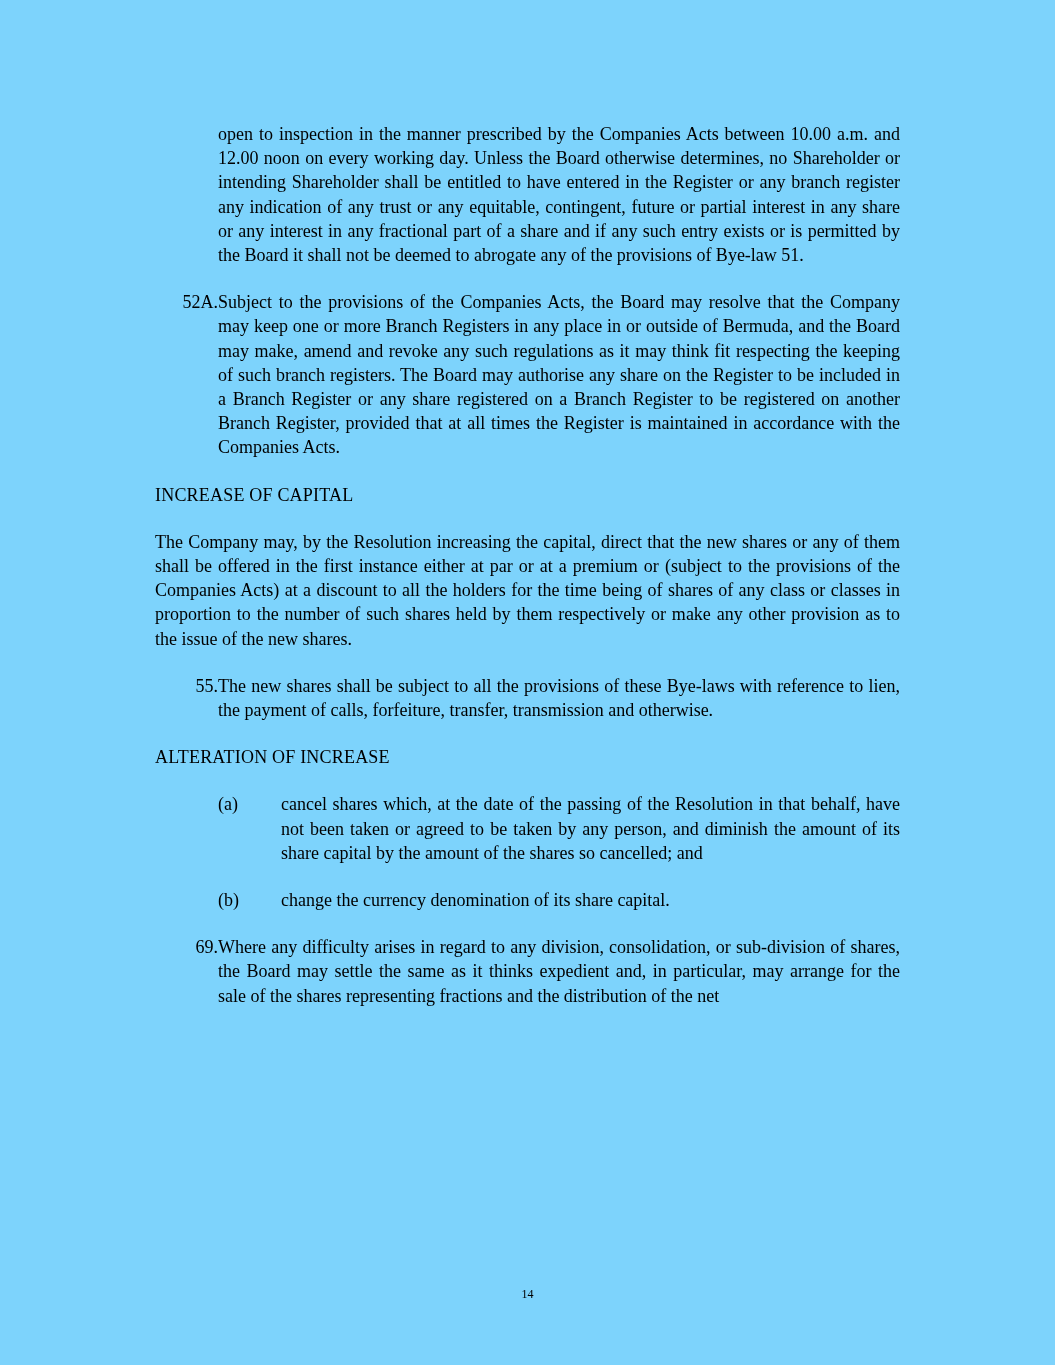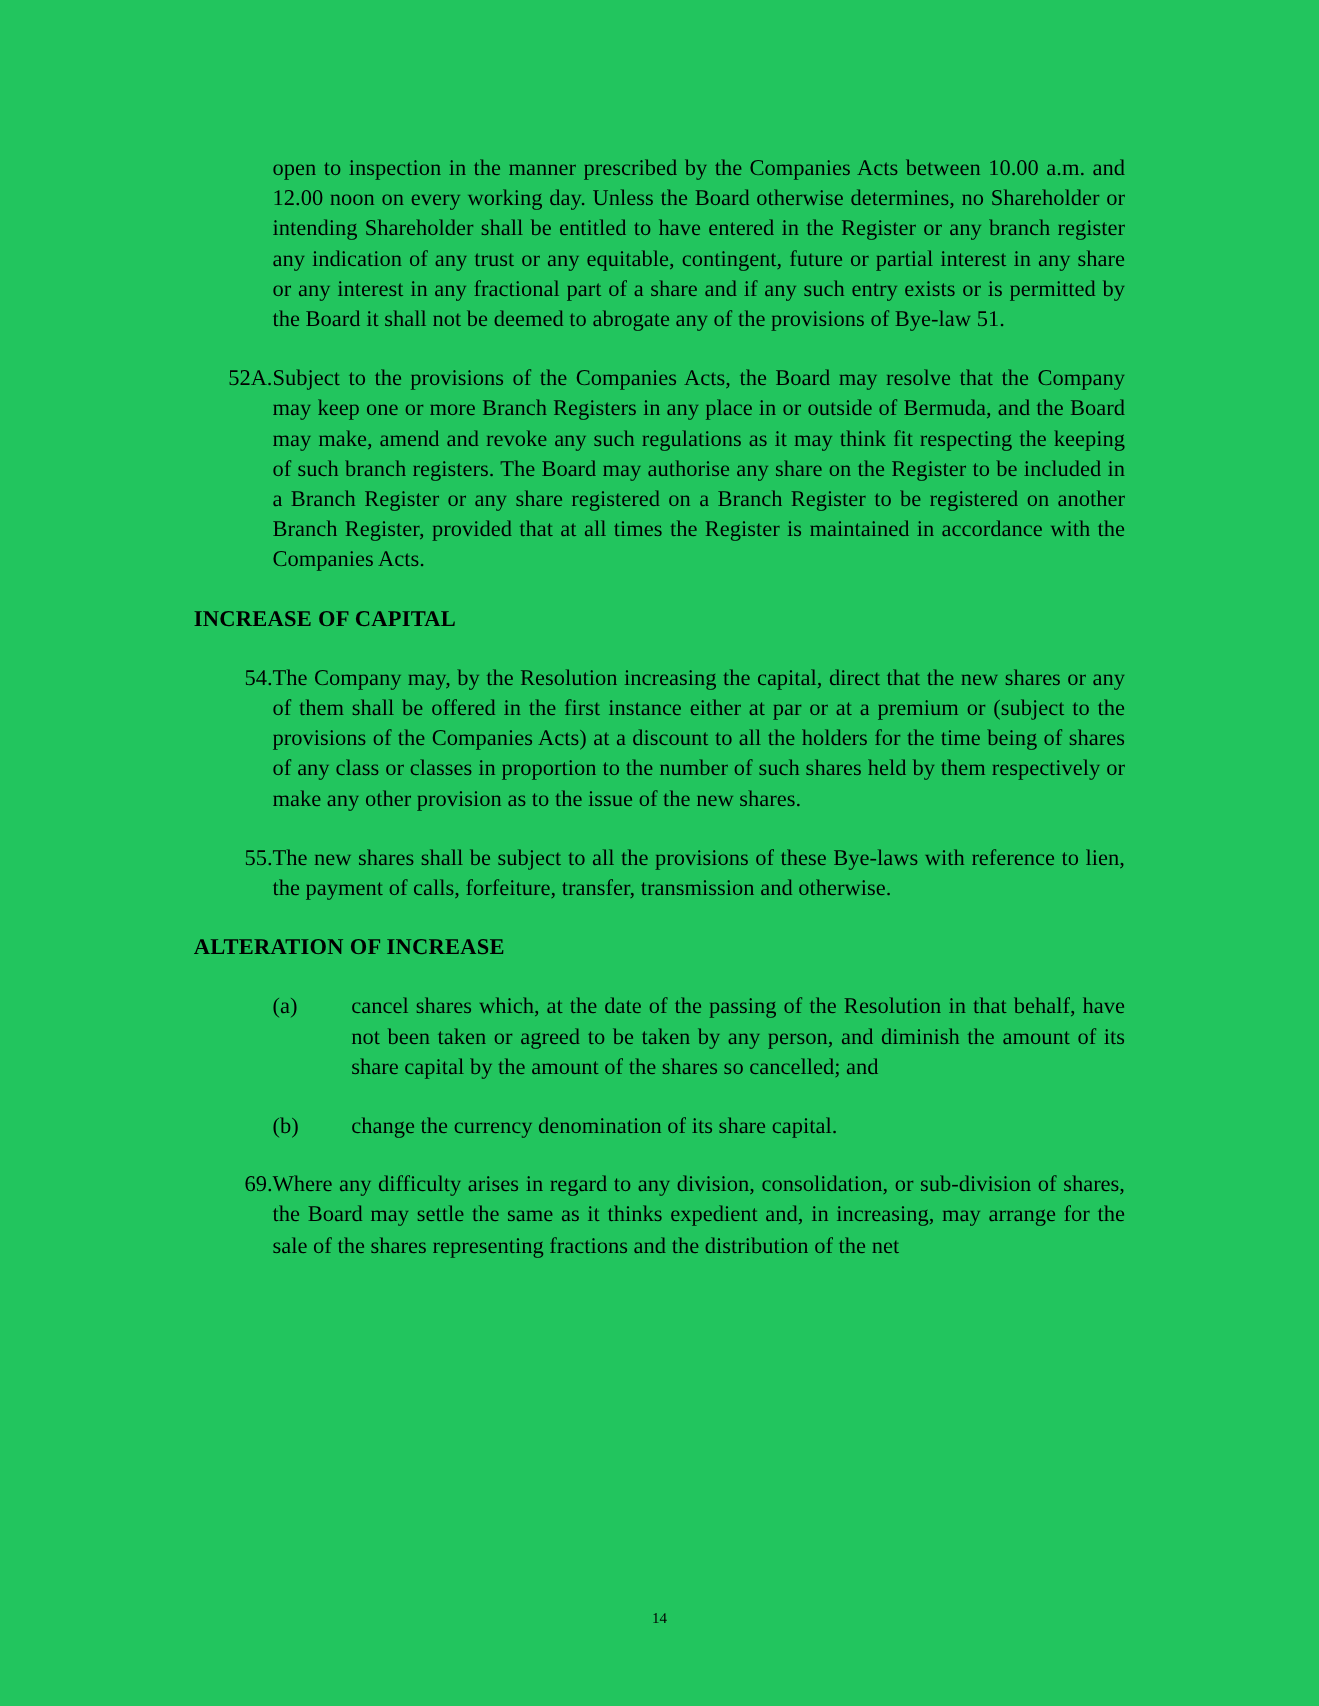--- a/index.html
+++ b/index.html
@@ -4,21 +4,21 @@
 <style>
   html, body {
     margin: 0;
     padding: 0;
     background: #ffffff;
   }
   .page {
     position: relative;
     width: 1055px;
     height: 1365px;
-    background: #22c55e;
+    background: #7dd3fc;
     font-family: "Liberation Serif", "DejaVu Serif", serif;
     font-size: 18px;
     line-height: 24.2px;
     color: #000000;
     overflow: hidden;
   }
   .content {
     position: absolute;
     top: 122px;
     left: 155px;
@@ -33,21 +33,21 @@
   .num {
     width: 63px;
     flex: none;
     text-align: right;
   }
   .body {
     flex: 1;
     text-align: justify;
   }
   .heading {
-    font-weight: bold;
+    font-weight: normal;
     letter-spacing: 0.2px;
   }
   .sub {
     display: flex;
     margin-left: 63px;
   }
   .sublabel {
     width: 63px;
     flex: none;
   }
@@ -77,21 +77,20 @@
 
     <div class="block para">
       <div class="num">52A.</div>
       <div class="body">Subject to the provisions of the Companies Acts, the Board may resolve that the Company may keep one or more Branch Registers in any place in or outside of Bermuda, and the Board may make, amend and revoke any such regulations as it may think fit respecting the keeping of such branch registers. The Board may authorise any share on the Register to be included in a Branch Register or any share registered on a Branch Register to be registered on another Branch Register, provided that at all times the Register is maintained in accordance with the Companies Acts.</div>
     </div>
 
     <div class="block heading">INCREASE OF CAPITAL</div>
 
 
     <div class="block para">
-      <div class="num">54.</div>
       <div class="body">The Company may, by the Resolution increasing the capital, direct that the new shares or any of them shall be offered in the first instance either at par or at a premium or (subject to the provisions of the Companies Acts) at a discount to all the holders for the time being of shares of any class or classes in proportion to the number of such shares held by them respectively or make any other provision as to the issue of the new shares.</div>
     </div>
 
     <div class="block para">
       <div class="num">55.</div>
       <div class="body">The new shares shall be subject to all the provisions of these Bye-laws with reference to lien, the payment of calls, forfeiture, transfer, transmission and otherwise.</div>
     </div>
 
     <div class="block heading">ALTERATION OF INCREASE</div>
 
@@ -101,19 +100,19 @@
       <div class="subtext">cancel shares which, at the date of the passing of the Resolution in that behalf, have not been taken or agreed to be taken by any person, and diminish the amount of its share capital by the amount of the shares so cancelled; and</div>
     </div>
 
     <div class="block sub">
       <div class="sublabel">(b)</div>
       <div class="subtext">change the currency denomination of its share capital.</div>
     </div>
 
     <div class="block para">
       <div class="num">69.</div>
-      <div class="body">Where any difficulty arises in regard to any division, consolidation, or sub-division of shares, the Board may settle the same as it thinks expedient and, in increasing, may arrange for the sale of the shares representing fractions and the distribution of the net</div>
+      <div class="body">Where any difficulty arises in regard to any division, consolidation, or sub-division of shares, the Board may settle the same as it thinks expedient and, in particular, may arrange for the sale of the shares representing fractions and the distribution of the net</div>
     </div>
 
   </div>
 
   <div class="page-number">14</div>
 </div>
 
 </body></html>

